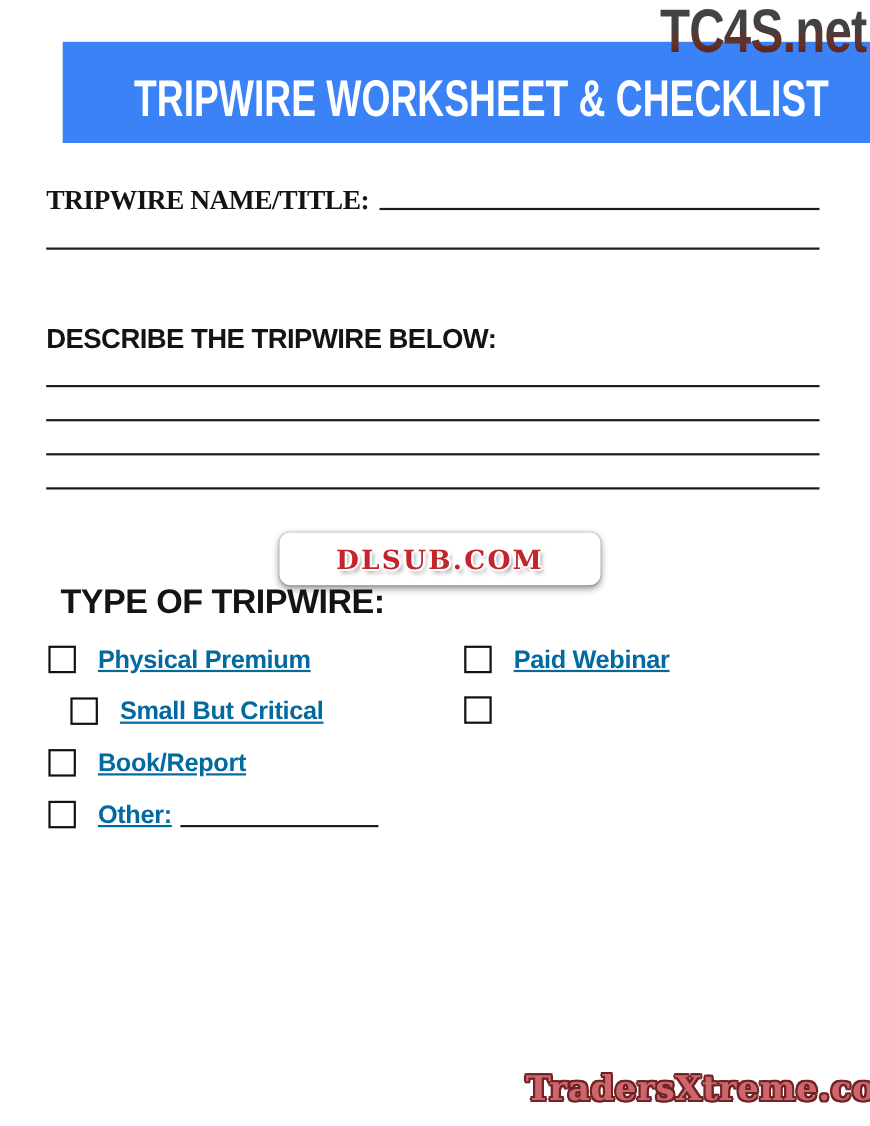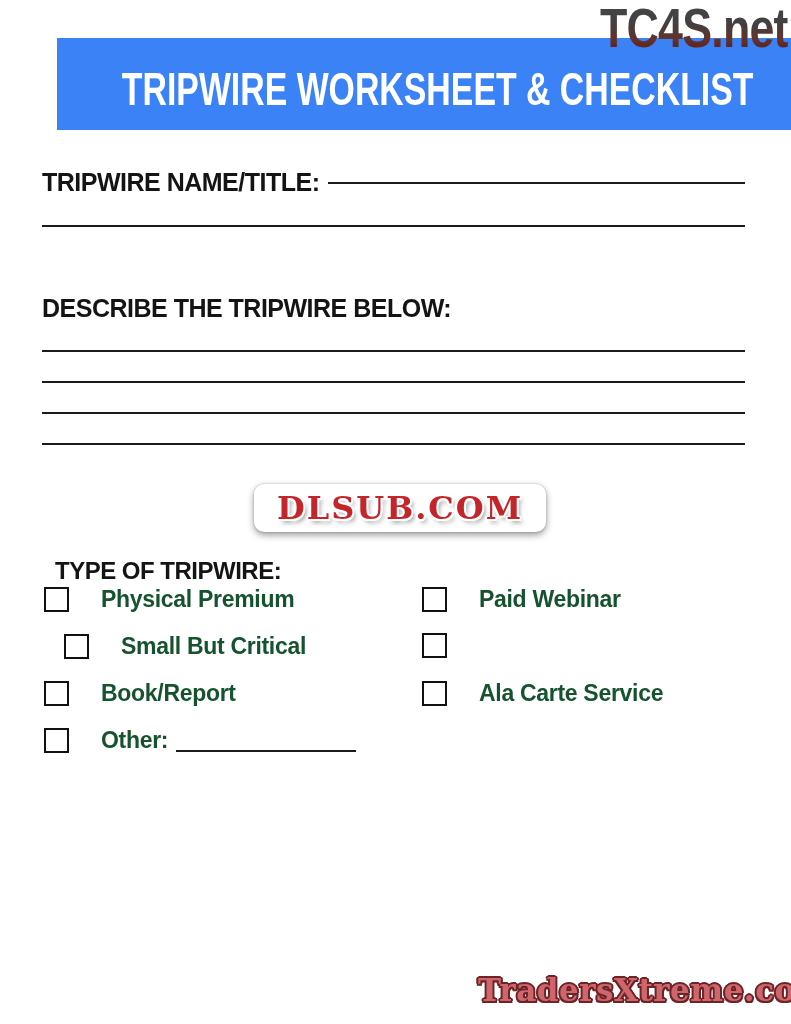--- a/index.html
+++ b/index.html
@@ -71,21 +71,22 @@
     color: #141414;
   }
 
   
   .name-row {
     position: absolute;
     left: 42px;
     top: 170px;
     width: 703px;
     display: flex;
-    align-items: flex-start;
+    align-items: center;
+    font-family: Liberation Serif, serif;
   }
   .name-row .sec-label-inline {
     font-weight: bold;
     font-size: 25px;
     letter-spacing: -0.5px;
     white-space: nowrap;
     color: #141414;
     line-height: 1;
   }
   .fill-line {
@@ -114,21 +115,21 @@
     border-radius: 10px;
     box-shadow: 0 3px 7px rgba(0,0,0,0.40), 0 0 2px rgba(0,0,0,0.25);
     display: flex;
     align-items: center;
     justify-content: center;
     z-index: 6;
   }
   .dlsub-text {
     font-family: "DejaVu Serif", serif;
     font-weight: bold;
-    font-size: 32px;
+    font-size: 24px;
     letter-spacing: 2px;
     color: #C4252B;
     white-space: nowrap;
     text-shadow:
       -2px 0 0 #ffffff, 2px 0 0 #ffffff, 0 -2px 0 #ffffff, 0 2px 0 #ffffff,
       -1.5px -1.5px 0 #ffffff, 1.5px -1.5px 0 #ffffff,
       -1.5px 1.5px 0 #ffffff, 1.5px 1.5px 0 #ffffff,
       3px 4px 4px rgba(0,0,0,0.35);
   }
 
@@ -144,22 +145,23 @@
     height: 21px;
     border: 2.5px solid #111111;
     background: #ffffff;
     flex: 0 0 auto;
     cursor: pointer;
   }
   .cb-label {
     font-weight: bold;
     font-size: 23px;
     letter-spacing: -0.3px;
-    margin-left: 32px;
-    color: #14532d;
+    margin-left: 20px;
+    color: #0369a1;
+    text-decoration: underline;
   }
   .other-line {
     width: 180px;
     border-bottom: 2.5px solid #1b1b1b;
     height: 16px;
     margin-left: 8px;
     transform: translateY(2px);
   }
 
   
@@ -201,21 +203,21 @@
   <div class="sec-label" style="left:42px; top:294px;">DESCRIBE THE TRIPWIRE BELOW:</div>
   <div class="rule-line" style="top:350px;"></div>
   <div class="rule-line" style="top:381px;"></div>
   <div class="rule-line" style="top:412px;"></div>
   <div class="rule-line" style="top:443px;"></div>
 
   <div class="dlsub-pill">
     <span class="dlsub-text">DLSUB.COM</span>
   </div>
 
-  <div class="sec-label" style="left:55px; top:526px; font-size:24px;margin-top:31px;">TYPE OF TRIPWIRE:</div>
+  <div class="sec-label" style="left:55px; top:498px; font-size:31px;margin-top:31px;">TYPE OF TRIPWIRE:</div>
 
   <div class="cb-row" style="left:44px; top:586px;">
     <span class="cb-box"></span>
     <span class="cb-label">Physical Premium</span>
   </div>
   <div class="cb-row" style="left:44px; top:633px;padding-left:20px;">
     <span class="cb-box"></span>
     <span class="cb-label">Small But Critical</span>
   </div>
   <div class="cb-row" style="left:44px; top:727px;">
@@ -228,20 +230,16 @@
     <span class="cb-label">Book/Report</span>
   </div>
 
   <div class="cb-row" style="left:422px; top:586px;">
     <span class="cb-box"></span>
     <span class="cb-label">Paid Webinar</span>
   </div>
   <div class="cb-row" style="left:422px; top:633px;">
     <span class="cb-box"></span>
   </div>
-  <div class="cb-row" style="left:422px; top:680px;">
-    <span class="cb-box"></span>
-    <span class="cb-label">Ala Carte Service</span>
-  </div>
 
   <div class="traders-wm">TradersXtreme.com</div>
 
 </div>
 
 </body></html>

